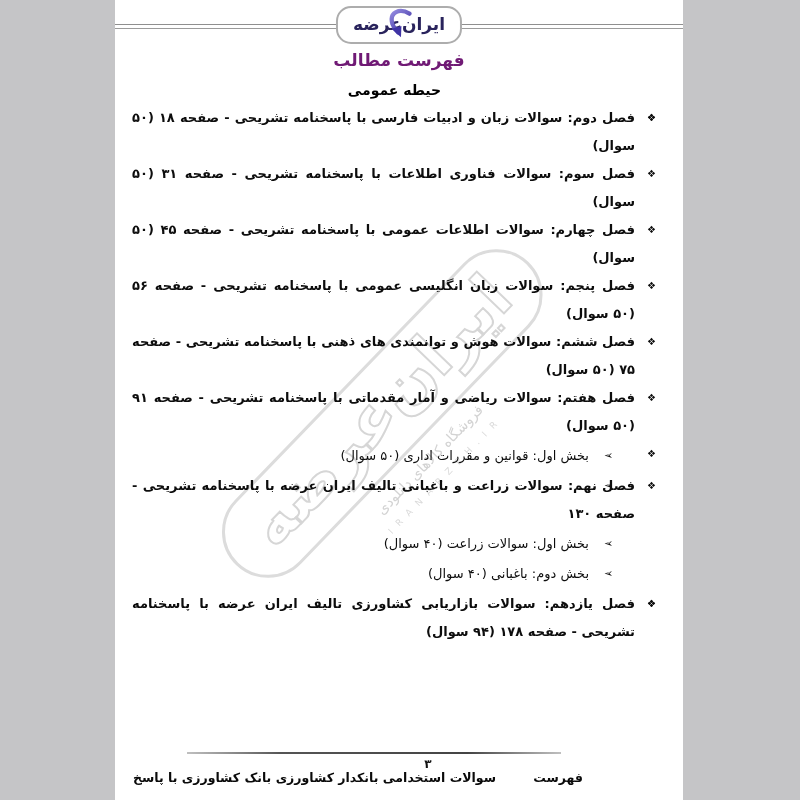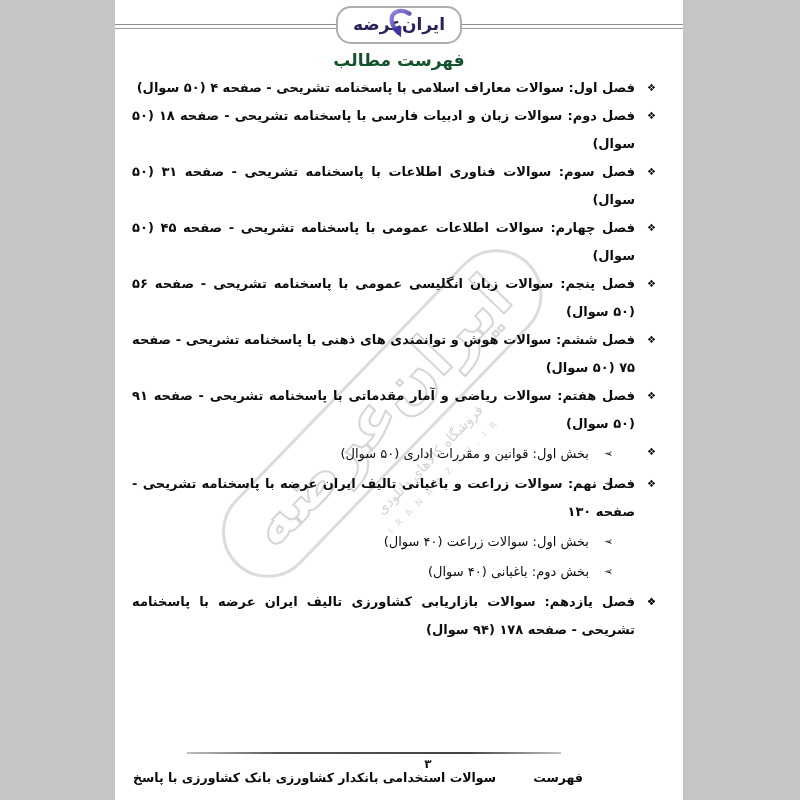--- a/index.html
+++ b/index.html
@@ -50,21 +50,21 @@
     pointer-events: none;
   }
   
   .content {
     position: relative;
     z-index: 2;
     padding: 48px 26px 0 17px;
   }
   .doc-title {
     text-align: center;
-    color: #14532d;
+    color: #701a75;
     font-size: 17px;
     font-weight: bold;
     line-height: 24px;
     margin-left: 9px;
   }
   .sec-heading {
     text-align: center;
     color: #000000;
     font-size: 14px;
     font-weight: bold;
@@ -199,23 +199,24 @@
           <stop offset="1" stop-color="#3f33a4"></stop>
         </linearGradient>
       </defs>
       <path d="M32 6 C 22 0, 10 4, 14 17 C 15.5 21.5, 18 24, 20 26" fill="none" stroke="url(#lg1)" stroke-width="4.5" stroke-linecap="round"></path>
       <path d="M13 22 L23 31 L23.5 19 Z" fill="#3f33a4"></path>
     </svg>
   </div>
 
   <div class="content">
     <div class="doc-title">فهرست مطالب</div>
+    <div class="sec-heading">حیطه عمومی</div>
 
     <ul class="toc">
-      <li class="item"><span class="bullet">❖</span><span>فصل اول: سوالات معاراف اسلامی با پاسخنامه تشریحی - صفحه ۴ (۵۰ سوال)</span></li>
+      <li class="item"><span class="bullet">❖</span></li>
       <li class="item"><span class="bullet">❖</span><span>فصل دوم: سوالات زبان و ادبیات فارسی با پاسخنامه تشریحی - صفحه ۱۸ (۵۰ سوال)</span></li>
       <li class="item"><span class="bullet">❖</span><span>فصل سوم: سوالات فناوری اطلاعات با پاسخنامه تشریحی - صفحه ۳۱ (۵۰ سوال)</span></li>
       <li class="item"><span class="bullet">❖</span><span>فصل چهارم: سوالات اطلاعات عمومی با پاسخنامه تشریحی - صفحه ۴۵ (۵۰ سوال)</span></li>
       <li class="item"><span class="bullet">❖</span><span>فصل پنجم: سوالات زبان انگلیسی عمومی با پاسخنامه تشریحی - صفحه ۵۶ (۵۰ سوال)</span></li>
       <li class="item"><span class="bullet">❖</span><span>فصل ششم: سوالات هوش و توانمندی های ذهنی با پاسخنامه تشریحی - صفحه ۷۵ (۵۰ سوال)</span></li>
       <li class="item"><span class="bullet">❖</span><span>فصل هفتم: سوالات ریاضی و آمار مقدماتی با پاسخنامه تشریحی - صفحه ۹۱ (۵۰ سوال)</span></li>
       <li class="item"><span class="bullet">❖</span></li>
       <li class="item sub"><span class="bullet"><span class="mir">➢</span></span><span>بخش اول: قوانین و مقررات اداری (۵۰ سوال)</span></li>
       <li class="item sub"><span class="bullet"><span class="mir">➢</span></span></li>
     </ul>

